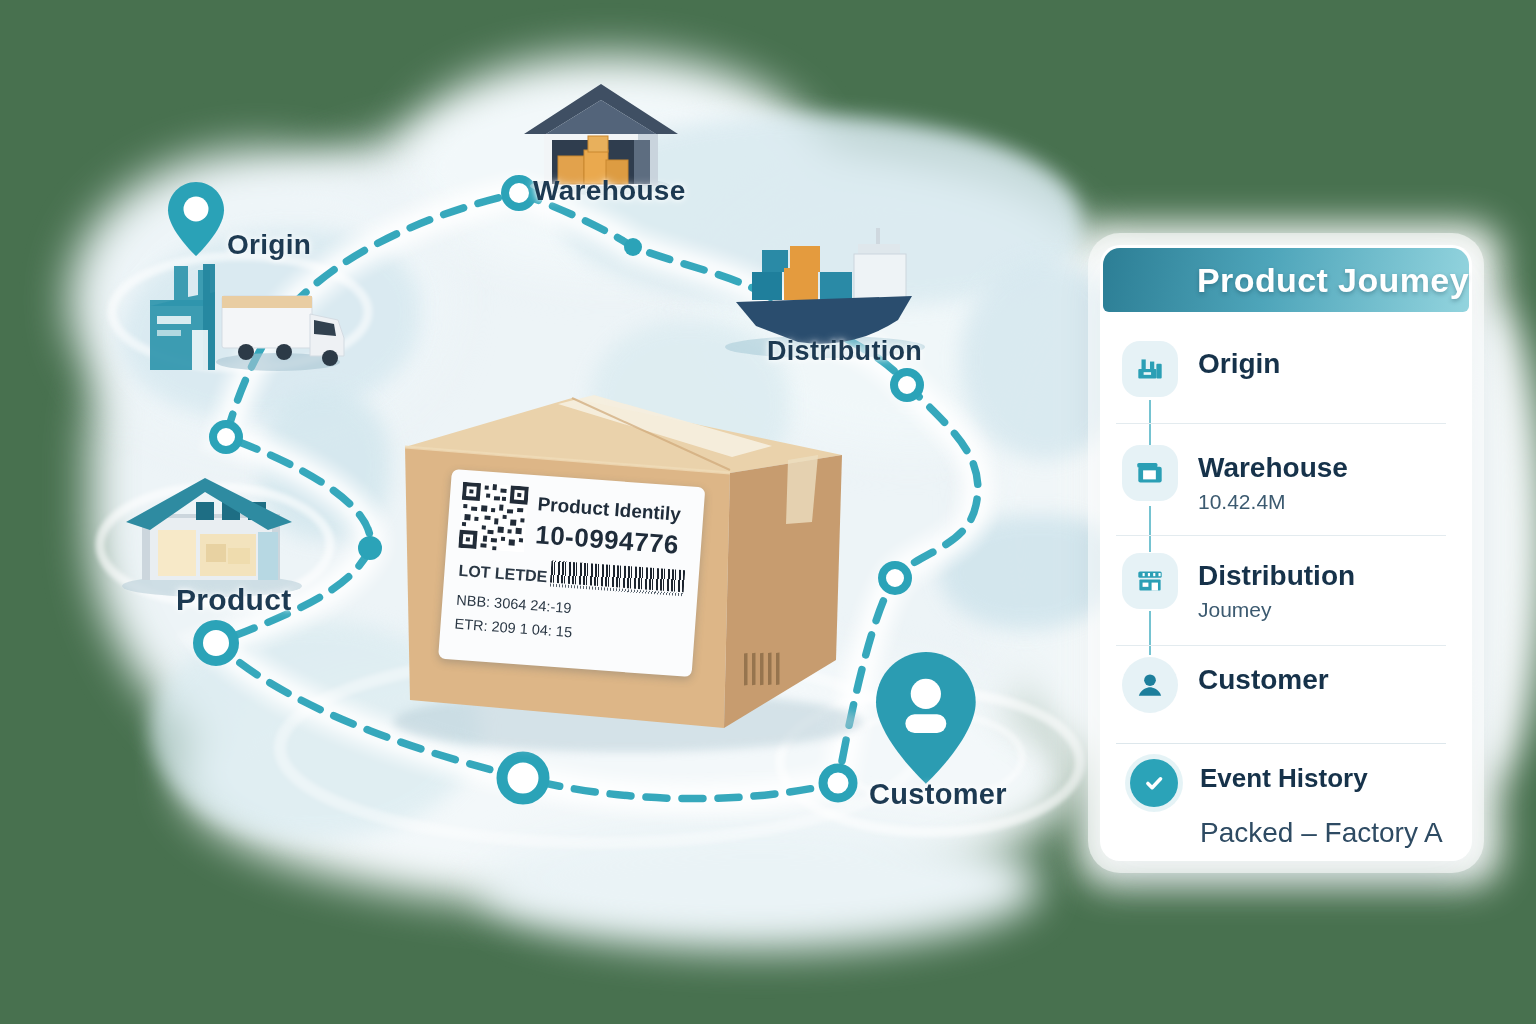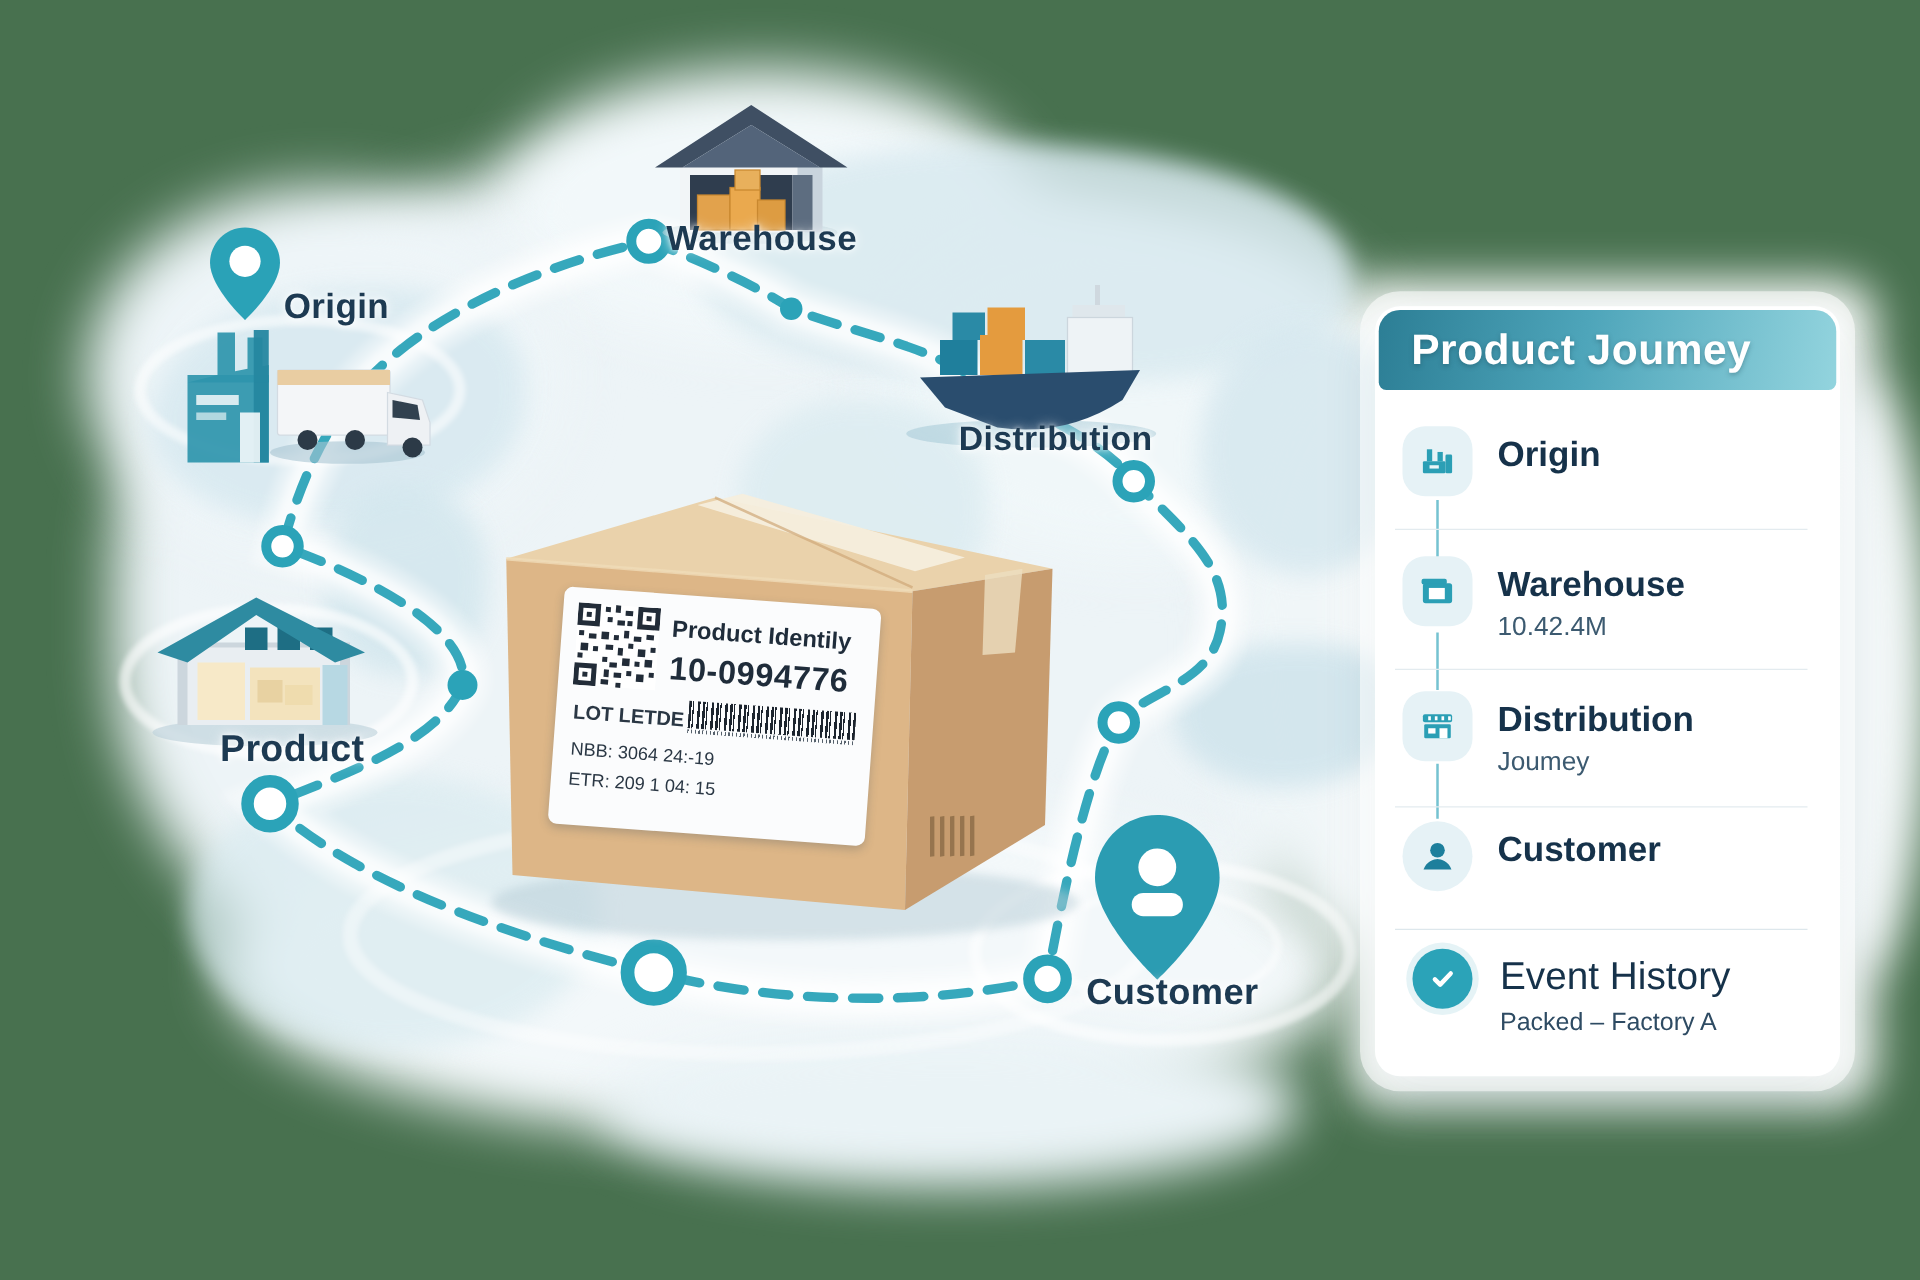--- a/index.html
+++ b/index.html
@@ -48,32 +48,32 @@
      background:repeating-linear-gradient(90deg,#55606b 0 1px,transparent 1px 3px);}
   .bl-lot{position:absolute;left:14px;top:92px;font-size:16px;font-weight:700;}
   .bl-nbb{position:absolute;left:14px;top:122px;font-size:14.5px;}
   .bl-etr{position:absolute;left:14px;top:146px;font-size:14.5px;}
   
   .panel{position:absolute;left:1100px;top:245px;width:372px;height:616px;background:#ffffff;border-radius:20px;
          box-shadow:0 0 0 12px rgba(255,255,255,.55), 0 18px 40px rgba(70,110,130,.18);}
   .panel-header{position:absolute;left:3px;top:3px;right:3px;height:64px;border-radius:17px 17px 6px 6px;
          background:linear-gradient(100deg,#2c7e95 0%,#4ea5ba 45%,#93d4de 100%);
          display:flex;align-items:center;padding-left:26px;color:#fff;font-size:34px;font-weight:700;
-         letter-spacing:.4px;text-shadow:0 2px 4px rgba(20,60,75,.35);}
+         letter-spacing:.4px;text-shadow:0 2px 4px rgba(20,60,75,.35);justify-content:flex-end;}
   .pdiv{position:absolute;left:16px;right:26px;height:1px;background:#e3ebef;}
   .pconn{position:absolute;left:49px;width:2px;background:#2ba3b8;opacity:.65;}
   .prow{position:absolute;left:22px;right:24px;display:flex;gap:20px;align-items:flex-start;}
   .chip{width:56px;height:56px;border-radius:18px;background:#e6f2f6;display:flex;align-items:center;justify-content:center;flex:0 0 auto;}
   .chip.circle{border-radius:50%;}
   .plabel{font-size:28px;font-weight:700;color:#16324a;line-height:1.1;padding-top:8px;}
   .psub{font-size:21px;color:#3c5a70;margin-top:6px;}
   .erow{position:absolute;left:30px;right:24px;top:514px;display:flex;gap:22px;align-items:flex-start;}
   .echip{width:48px;height:48px;border-radius:50%;background:#2ba3b8;display:flex;align-items:center;justify-content:center;flex:0 0 auto;box-shadow:0 0 0 5px rgba(180,222,230,.35);}
-  .elabel{font-size:31px;font-weight:400;color:#16324a;padding-top:4px;}
-  .esub{font-size:20px;color:#2e4b63;margin-top:8px;}
+  .elabel{font-size:26px;font-weight:700;color:#16324a;padding-top:4px;}
+  .esub{font-size:28px;color:#2e4b63;margin-top:23px;}
 </style>
 </head>
 <body>
 
 <div class="stage">
 
   <div class="blob b1"></div>
   <div class="blob b2"></div>
   <div class="blob b3"></div>
   <div class="blob b4"></div>

